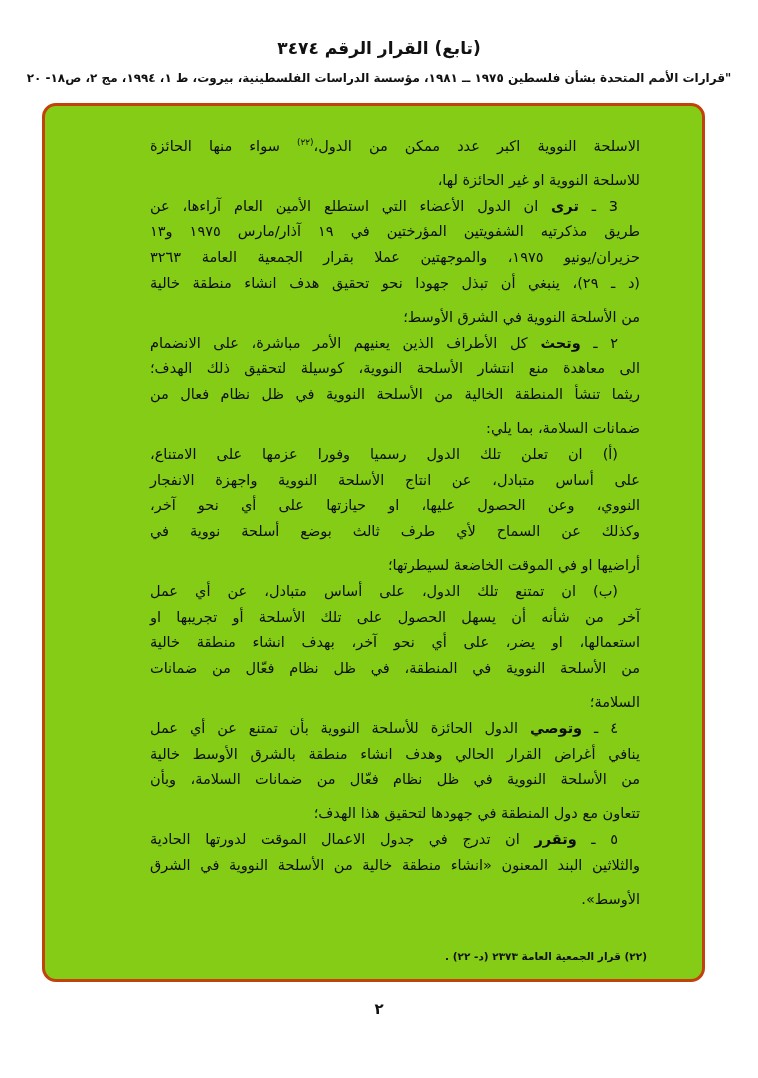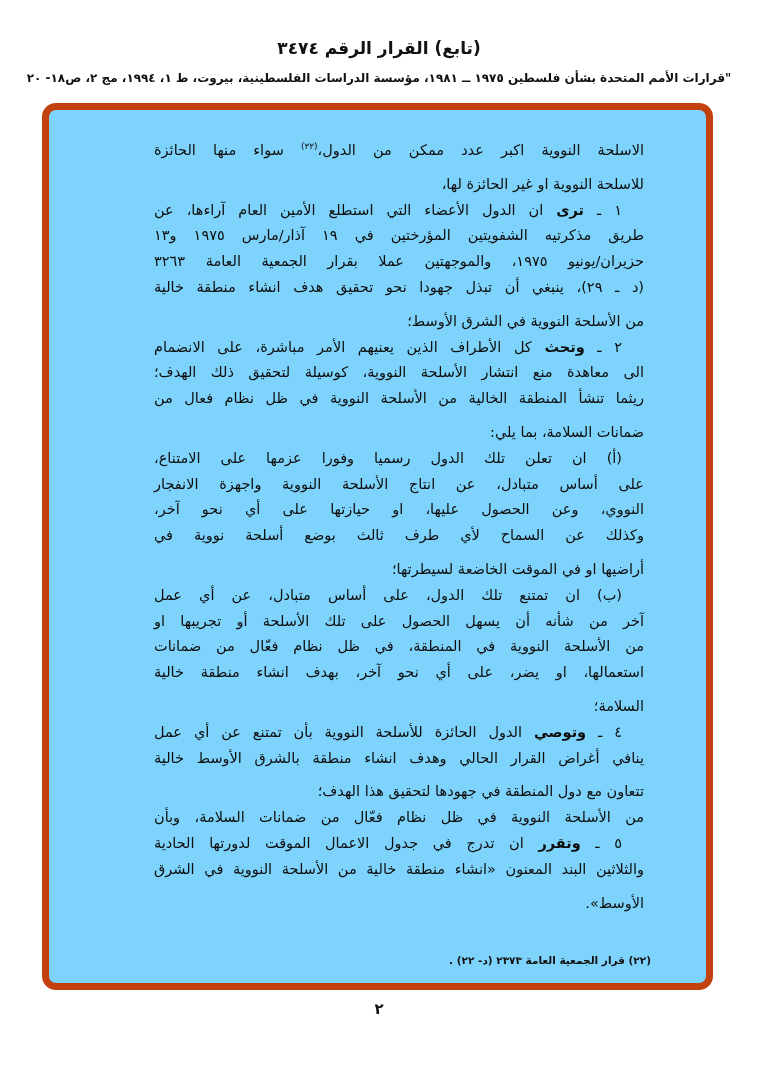--- a/index.html
+++ b/index.html
@@ -37,23 +37,23 @@
     font-size: 12px;
     font-weight: bold;
     white-space: nowrap;
   }
   .green-box {
     position: absolute;
     left: 42px;
     top: 103px;
     width: 657px;   
     height: 873px;  
-    border: 7px solid #c2410c;
+    border: 3px solid #c2410c;
     border-radius: 14px;
-    background: #7dd3fc;
+    background: #84cc16;
   }
   .text-block {
     position: absolute;
     top: 28px;
     right: 62px;
     width: 490px;
     direction: rtl;
     font-size: 14.5px;
     line-height: 25.8px;
     color: #0d0d0d;
@@ -102,43 +102,43 @@
 <div class="page">
 
   <div class="doc-title">(تابع) القرار الرقم ٣٤٧٤</div>
 
   <div class="source-line">"قرارات الأمم المتحدة بشأن فلسطين ١٩٧٥ ــ ١٩٨١، مؤسسة الدراسات الفلسطينية، بيروت، ط ١، ١٩٩٤، مج ٢، ص١٨- ٢٠</div>
 
   <div class="green-box">
     <div class="text-block">
         <div class="line"><span>الاسلحة النووية اكبر عدد ممكن من الدول،</span><span class="sup">(٢٢)</span><span>  سواء منها الحائزة</span></div>
         <div class="line end"><span>للاسلحة النووية او غير الحائزة لها،</span></div>
-        <div class="line indent"><span>١ ـ </span><span class="b">ترى</span><span> ان الدول الأعضاء التي استطلع الأمين العام آراءها، عن</span></div>
+        <div class="line indent"><span>3 ـ </span><span class="b">ترى</span><span> ان الدول الأعضاء التي استطلع الأمين العام آراءها، عن</span></div>
         <div class="line"><span>طريق مذكرتيه الشفويتين المؤرختين في ١٩ آذار/مارس ١٩٧٥ و١٣</span></div>
         <div class="line"><span>حزيران/يونيو ١٩٧٥، والموجهتين عملا بقرار الجمعية العامة ٣٢٦٣</span></div>
         <div class="line"><span>(د ـ ٢٩)، ينبغي أن تبذل جهودا نحو تحقيق هدف انشاء منطقة خالية</span></div>
         <div class="line end"><span>من الأسلحة النووية في الشرق الأوسط؛</span></div>
         <div class="line indent"><span>٢ ـ </span><span class="b">وتحث</span><span> كل الأطراف الذين يعنيهم الأمر مباشرة، على الانضمام</span></div>
         <div class="line"><span>الى معاهدة منع انتشار الأسلحة النووية، كوسيلة لتحقيق ذلك الهدف؛</span></div>
         <div class="line"><span>ريثما تنشأ المنطقة الخالية من الأسلحة النووية في ظل نظام فعال من</span></div>
         <div class="line end"><span>ضمانات السلامة، بما يلي:</span></div>
         <div class="line indent"><span>(أ) ان تعلن تلك الدول رسميا وفورا عزمها على الامتناع،</span></div>
         <div class="line"><span>على أساس متبادل، عن انتاج الأسلحة النووية واجهزة الانفجار</span></div>
         <div class="line"><span>النووي، وعن الحصول عليها، او حيازتها على أي نحو آخر،</span></div>
         <div class="line"><span>وكذلك عن السماح لأي طرف ثالث بوضع أسلحة نووية في</span></div>
         <div class="line end"><span>أراضيها او في الموقت الخاضعة لسيطرتها؛</span></div>
         <div class="line indent"><span>(ب) ان تمتنع تلك الدول، على أساس متبادل، عن أي عمل</span></div>
         <div class="line"><span>آخر من شأنه أن يسهل الحصول على تلك الأسلحة أو تجريبها او</span></div>
+        <div class="line"><span>استعمالها، او يضر، على أي نحو آخر، بهدف انشاء منطقة خالية</span></div>
         <div class="line"><span>من الأسلحة النووية في المنطقة، في ظل نظام فعّال من ضمانات</span></div>
-        <div class="line"><span>استعمالها، او يضر، على أي نحو آخر، بهدف انشاء منطقة خالية</span></div>
         <div class="line end"><span>السلامة؛</span></div>
         <div class="line indent"><span>٤ ـ </span><span class="b">وتوصي</span><span> الدول الحائزة للأسلحة النووية بأن تمتنع عن أي عمل</span></div>
         <div class="line"><span>ينافي أغراض القرار الحالي وهدف انشاء منطقة بالشرق الأوسط خالية</span></div>
+        <div class="line"><span>من الأسلحة النووية في ظل نظام فعّال من ضمانات السلامة، وبأن</span></div>
         <div class="line end"><span>تتعاون مع دول المنطقة في جهودها لتحقيق هذا الهدف؛</span></div>
-        <div class="line"><span>من الأسلحة النووية في ظل نظام فعّال من ضمانات السلامة، وبأن</span></div>
         <div class="line indent"><span>٥ ـ </span><span class="b">وتقرر</span><span> ان تدرج في جدول الاعمال الموقت لدورتها الحادية</span></div>
         <div class="line"><span>والثلاثين البند المعنون «انشاء منطقة خالية من الأسلحة النووية في الشرق</span></div>
         <div class="line end"><span>الأوسط».</span></div>
       </div>
 
     <div class="footnote">(٢٢) قرار الجمعية العامة ٢٣٧٣ (د- ٢٢) .</div>
   </div>
 
   <div class="page-number">٢</div>
 

